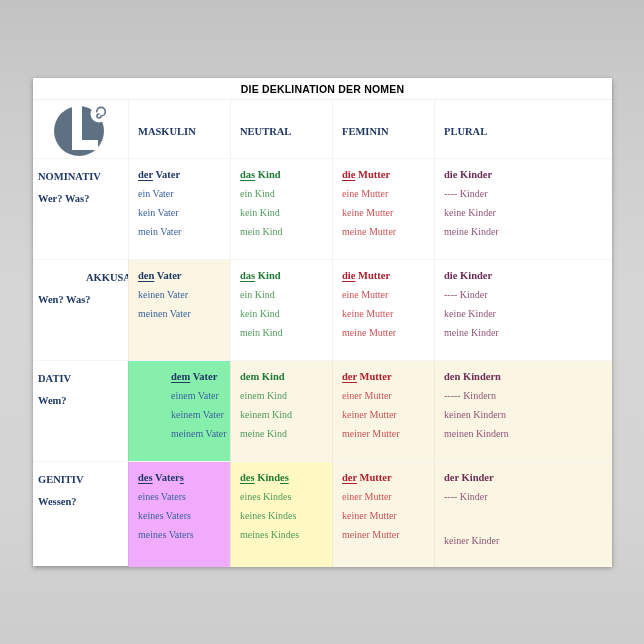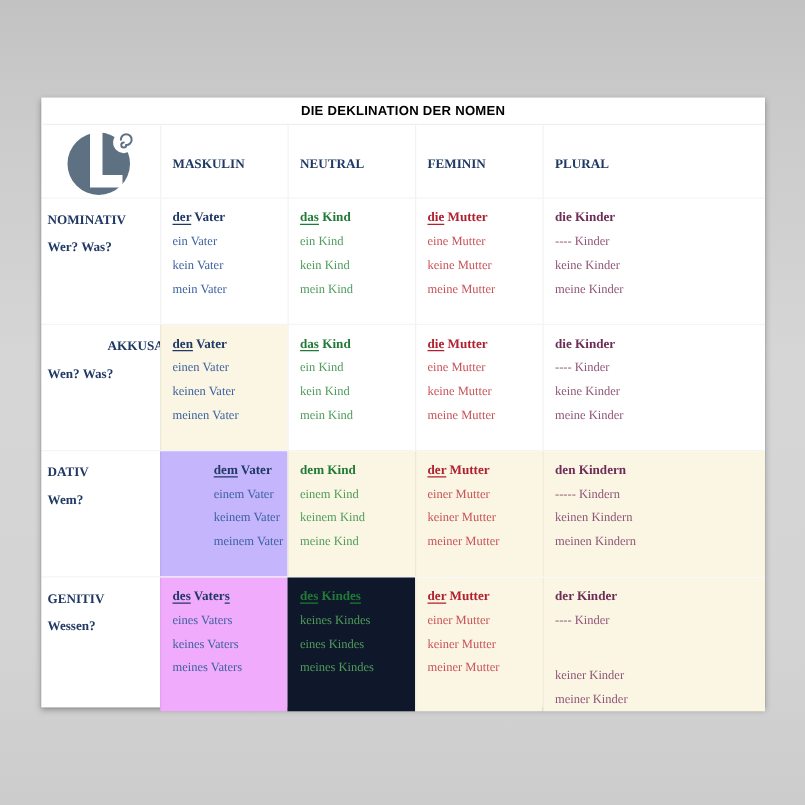--- a/index.html
+++ b/index.html
@@ -89,21 +89,20 @@
           <div class="form-line" style="color: rgb(143, 85, 120);">meine Kinder</div>
         </div>
       </div>
       <div class="trow case-row">
         <div class="cell label-cell">
           <div class="case-name" style="color: rgb(31, 56, 100); margin-left: 48px;">AKKUSATIV</div>
           <div class="case-question" style="color: rgb(31, 56, 100);">Wen? Was?</div>
         </div>
         <div class="cell data-cell hl" style="background: rgb(250, 246, 227);">
           <div class="headline" style="color: rgb(31, 56, 100);"><span class="u">den</span><span> Vater</span></div>
-          <div class="form-line" style="color: rgb(60, 98, 160);">einen Vater</div>
           <div class="form-line" style="color: rgb(60, 98, 160);">keinen Vater</div>
           <div class="form-line" style="color: rgb(60, 98, 160);">meinen Vater</div>
         </div>
         <div class="cell data-cell">
           <div class="headline" style="color: rgb(33, 122, 54);"><span class="u">das</span><span> Kind</span></div>
           <div class="form-line" style="color: rgb(79, 156, 91);">ein Kind</div>
           <div class="form-line" style="color: rgb(79, 156, 91);">kein Kind</div>
           <div class="form-line" style="color: rgb(79, 156, 91);">mein Kind</div>
         </div>
         <div class="cell data-cell">
@@ -117,21 +116,21 @@
           <div class="form-line" style="color: rgb(143, 85, 120);">---- Kinder</div>
           <div class="form-line" style="color: rgb(143, 85, 120);">keine Kinder</div>
           <div class="form-line" style="color: rgb(143, 85, 120);">meine Kinder</div>
         </div>
       </div>
       <div class="trow case-row">
         <div class="cell label-cell">
           <div class="case-name" style="color: rgb(31, 56, 100);">DATIV</div>
           <div class="case-question" style="color: rgb(31, 56, 100);">Wem?</div>
         </div>
-        <div class="cell data-cell hl" style="background: #c4b5fd; padding-left: 42px;">
+        <div class="cell data-cell hl" style="background: #86efac; padding-left: 42px;">
           <div class="headline" style="color: rgb(31, 56, 100);"><span class="u">dem</span><span> Vater</span></div>
           <div class="form-line" style="color: rgb(60, 98, 160);">einem Vater</div>
           <div class="form-line" style="color: rgb(60, 98, 160);">keinem Vater</div>
           <div class="form-line" style="color: rgb(60, 98, 160);">meinem Vater</div>
         </div>
         <div class="cell data-cell hl" style="background: rgb(250, 246, 227);">
           <div class="headline" style="color: rgb(33, 122, 54);"><span>dem Kind</span></div>
           <div class="form-line" style="color: rgb(79, 156, 91);">einem Kind</div>
           <div class="form-line" style="color: rgb(79, 156, 91);">keinem Kind</div>
           <div class="form-line" style="color: rgb(79, 156, 91);">meine Kind</div>
@@ -153,33 +152,32 @@
         <div class="cell label-cell">
           <div class="case-name" style="color: rgb(31, 56, 100);">GENITIV</div>
           <div class="case-question" style="color: rgb(31, 56, 100);">Wessen?</div>
         </div>
         <div class="cell data-cell hl" style="background: #f0abfc;">
           <div class="headline" style="color: rgb(31, 56, 100);"><span class="u">des</span><span> Vater</span><span class="u">s</span></div>
           <div class="form-line" style="color: rgb(60, 98, 160);">eines Vaters</div>
           <div class="form-line" style="color: rgb(60, 98, 160);">keines Vaters</div>
           <div class="form-line" style="color: rgb(60, 98, 160);">meines Vaters</div>
         </div>
-        <div class="cell data-cell hl" style="background: #0f172a;">
+        <div class="cell data-cell hl" style="background: #fef9c3;">
           <div class="headline" style="color: rgb(33, 122, 54);"><span class="u">des</span><span> Kind</span><span class="u">es</span></div>
+          <div class="form-line" style="color: rgb(79, 156, 91);">eines Kindes</div>
           <div class="form-line" style="color: rgb(79, 156, 91);">keines Kindes</div>
-          <div class="form-line" style="color: rgb(79, 156, 91);">eines Kindes</div>
           <div class="form-line" style="color: rgb(79, 156, 91);">meines Kindes</div>
         </div>
         <div class="cell data-cell hl" style="background: rgb(250, 246, 227);">
           <div class="headline" style="color: rgb(176, 32, 47);"><span class="u">der</span><span> Mutter</span></div>
           <div class="form-line" style="color: rgb(202, 82, 87);">einer Mutter</div>
           <div class="form-line" style="color: rgb(202, 82, 87);">keiner Mutter</div>
           <div class="form-line" style="color: rgb(202, 82, 87);">meiner Mutter</div>
         </div>
         <div class="cell data-cell hl" style="background: rgb(250, 246, 227);">
           <div class="headline" style="color: rgb(109, 45, 86);"><span>der Kinder</span></div>
           <div class="form-line" style="color: rgb(143, 85, 120);">---- Kinder</div>
           <div class="form-line" style="color: rgb(143, 85, 120); margin-top: 25px;">keiner Kinder</div>
-          <div class="form-line" style="color: rgb(143, 85, 120);">meiner Kinder</div>
         </div>
       </div>
     </div>
 </div>
 
 </body></html>

